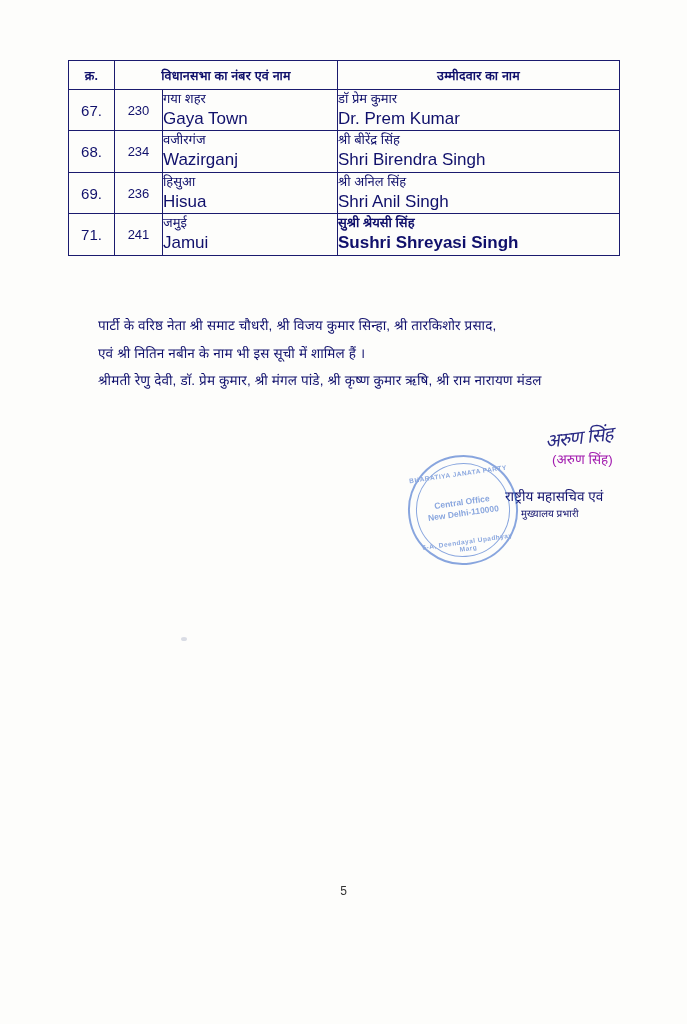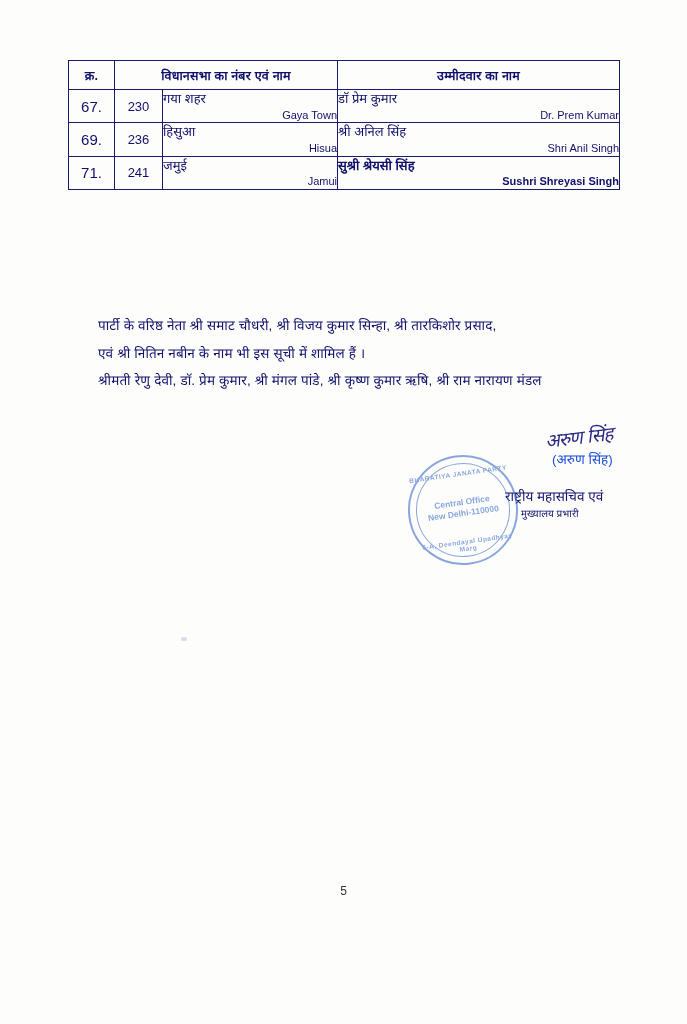--- a/index.html
+++ b/index.html
@@ -65,22 +65,21 @@
     padding: 5px 0 5px 8px;
     font-size: 13px;
     line-height: 1.35;
   }
   .hi {
     display: block;
     font-size: 13px;
   }
   .en {
     display: block;
-    font-size: 11px;
-    text-align: right;
+    font-size: 17px;
   }
   .bold .hi, .bold .en {
     font-weight: bold;
   }
   
   .para {
     position: absolute;
     left: 62px;
     top: 312px;
     width: 565px;
@@ -103,21 +102,21 @@
     transform: rotate(-7deg);
     font-style: italic;
     letter-spacing: -1px;
     opacity: 0.92;
   }
   .sig-name {
     position: absolute;
     left: 552px;
     top: 450px;
     font-size: 13.5px;
-    color: #1d4ed8;
+    color: #a21caf;
   }
   .sig-role1 {
     position: absolute;
     left: 505px;
     top: 487px;
     font-size: 13.5px;
     color: #11116d;
   }
   .sig-role2 {
     position: absolute;
@@ -220,20 +219,32 @@
           <td class="ac">
             <span class="hi">गया शहर</span>
             <span class="en">Gaya Town</span>
           </td>
           <td class="cd">
             <span class="hi">डाॅ प्रेम कुमार</span>
             <span class="en">Dr. Prem Kumar</span>
           </td>
         </tr>
         <tr>
+          <td class="sr">68.</td>
+          <td class="num">234</td>
+          <td class="ac">
+            <span class="hi">वजीरगंज</span>
+            <span class="en">Wazirganj</span>
+          </td>
+          <td class="cd">
+            <span class="hi">श्री बीरेंद्र सिंह</span>
+            <span class="en">Shri Birendra Singh</span>
+          </td>
+        </tr>
+        <tr>
           <td class="sr">69.</td>
           <td class="num">236</td>
           <td class="ac">
             <span class="hi">हिसुआ</span>
             <span class="en">Hisua</span>
           </td>
           <td class="cd">
             <span class="hi">श्री अनिल सिंह</span>
             <span class="en">Shri Anil Singh</span>
           </td>

